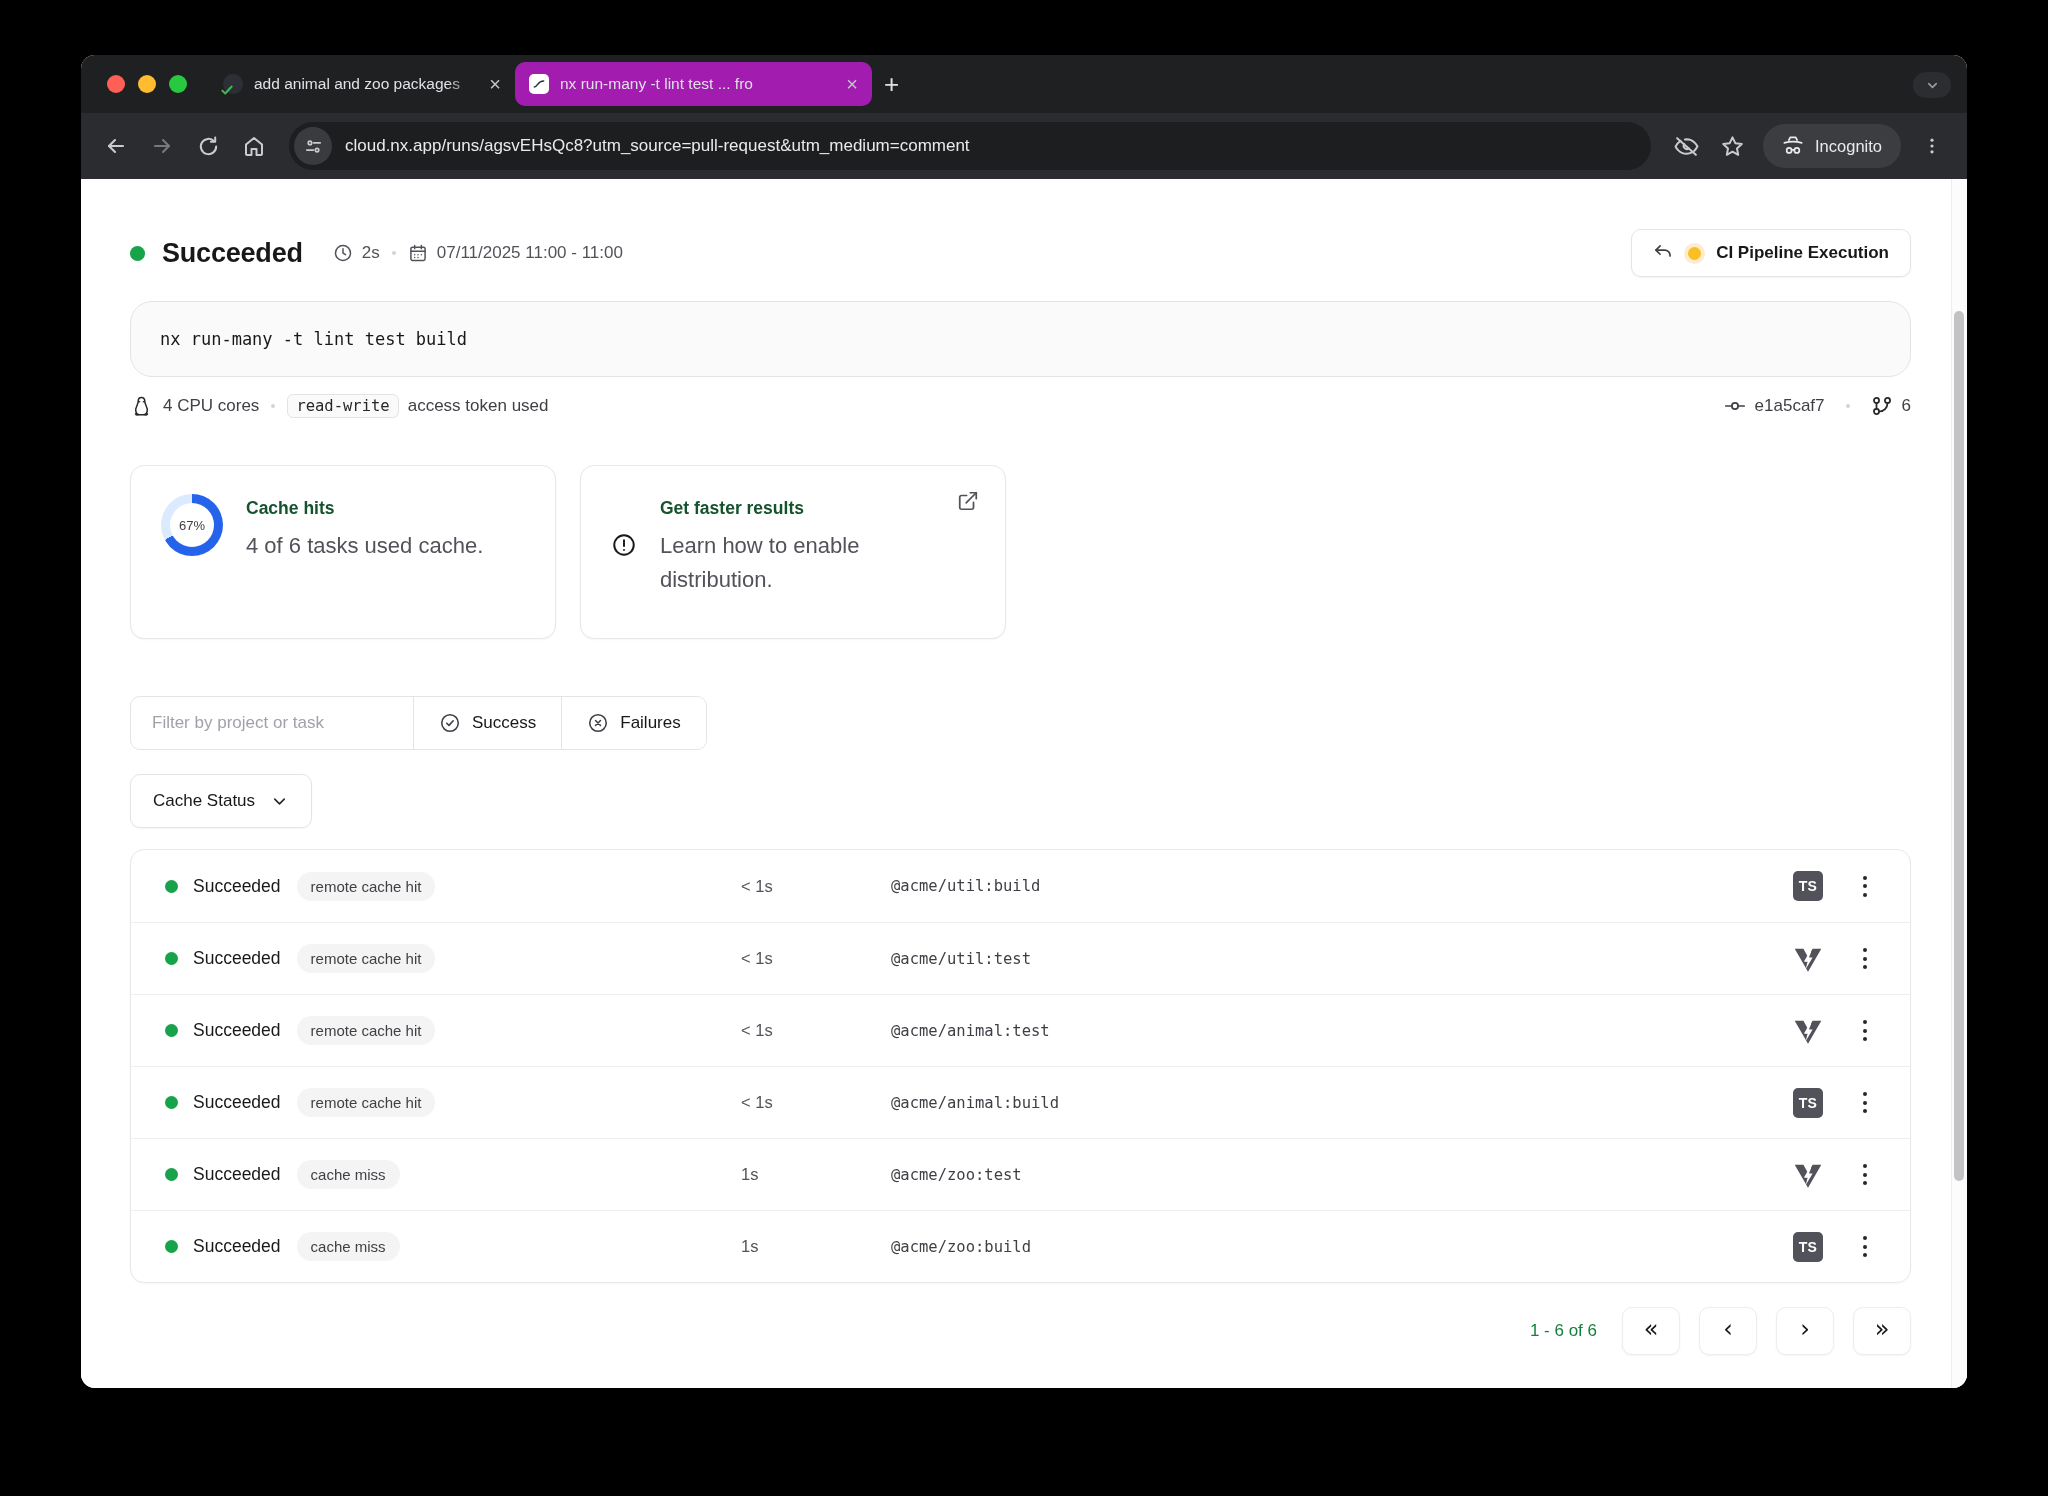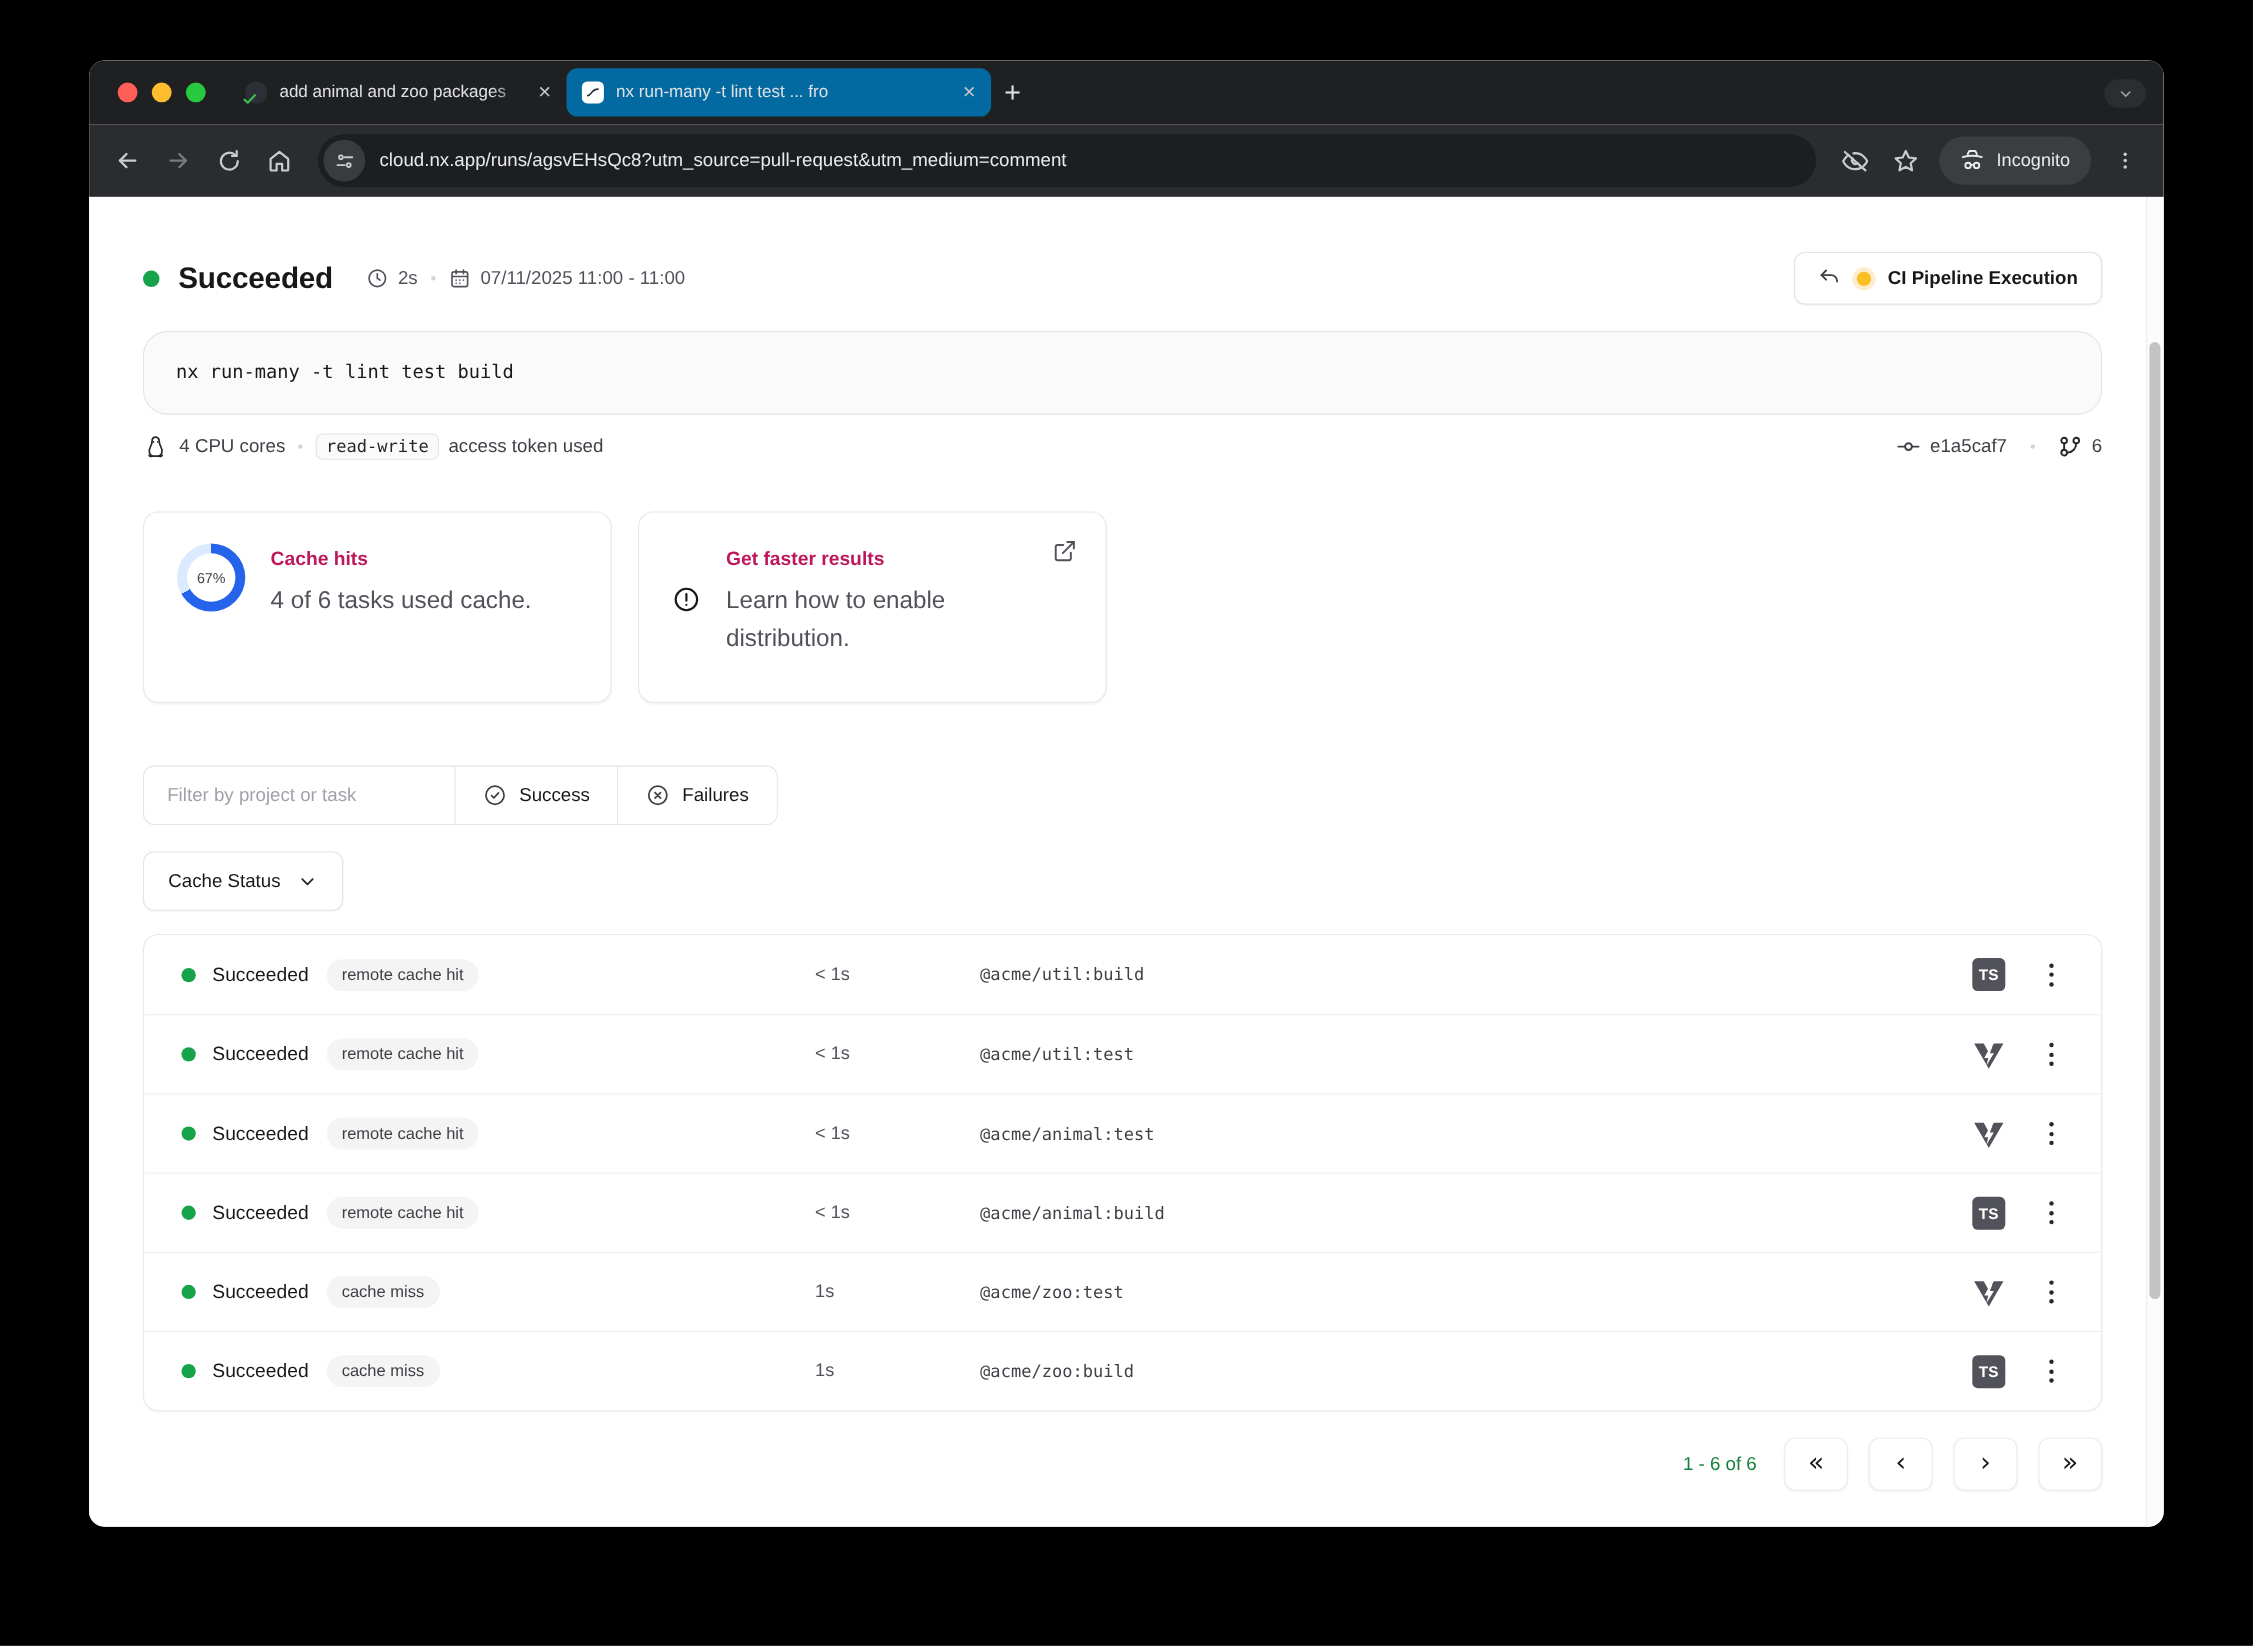--- a/index.html
+++ b/index.html
@@ -7,21 +7,21 @@
   .window {
     position:absolute; left:81px; top:55px; width:1886px; height:1333px;
     border-radius:14px; overflow:hidden; background:#fff; display:flex; flex-direction:column;
   }
   
   .tabstrip { height:58px; background:#1f2022; display:flex; align-items:center; padding:0 14px; flex:none; position:relative; }
   .traffic { display:flex; gap:13px; margin:0 22px 0 12px; }
   .light { width:18px; height:18px; border-radius:50%; }
   .tab { height:44px; display:flex; align-items:center; gap:11px; padding:0 14px; border-radius:10px; color:#dfe1e5; font-size:15.5px; }
   .tab.inactive { width:306px; }
-  .tab.active { width:386px; background:#0369a1; }
+  .tab.active { width:357px; background:#a21caf; }
   .tab-title { flex:1; white-space:nowrap; overflow:hidden; -webkit-mask-image:linear-gradient(to right,#000 86%,transparent); mask-image:linear-gradient(to right,#000 86%,transparent); }
   .tab-close { color:#c3c6ca; font-size:20px; line-height:1; cursor:default; }
   .favicon-gh { position:relative; width:20px; height:20px; flex:none; }
   .favicon-gh .gh-circle { position:absolute; inset:0; border-radius:50%; background:#2c3036; }
   .favicon-gh svg { position:absolute; left:-3px; bottom:-3px; }
   .favicon-nx { width:20px; height:20px; flex:none; background:#fff; border-radius:5px; display:grid; place-items:center; }
   .newtab { margin-left:12px; background:none; border:none; color:#dfe1e5; font-size:26px; font-weight:300; line-height:1; }
   .tabsearch { position:absolute; right:16px; top:17px; width:38px; height:26px; border-radius:13px; background:#2c2d30; display:grid; place-items:center; }
   
   .toolbar { height:66px; background:#2b2c2f; display:flex; align-items:center; padding:0 14px; gap:4px; flex:none; }
@@ -49,21 +49,21 @@
   .meta-row { margin-top:14px; display:flex; align-items:center; height:30px; font-size:17px; color:#3f3f46; }
   .meta-row .lbl { margin-left:10px; }
   .token-badge { font-family:"DejaVu Sans Mono",monospace; font-size:15.5px; border:1px solid #e4e4e7; background:#fafafa; border-radius:6px; padding:2px 8px; color:#27272a; }
   .token-suffix { margin-left:9px; }
   .meta-right { margin-left:auto; display:flex; align-items:center; gap:9px; color:#3f3f46; }
   .cards { margin-top:44px; display:flex; gap:24px; }
   .card { width:426px; height:174px; border:1px solid #e8e8ea; border-radius:14px; background:#fff; box-shadow:0 1px 2px rgba(0,0,0,.04); padding:28px 30px; position:relative; }
   .card-row { display:flex; gap:23px; }
   .donut { width:62px; height:62px; border-radius:50%; display:grid; place-items:center; flex:none; }
   .donut-hole { width:44px; height:44px; border-radius:50%; background:#fff; display:grid; place-items:center; font-size:13px; color:#3f3f46; }
-  .card h3 { font-size:17.5px; font-weight:600; margin:4px 0 10px; color:#be185d; }
+  .card h3 { font-size:17.5px; font-weight:600; margin:4px 0 10px; color:#14532d; }
   .card p { font-size:22px; color:#52525b; line-height:1.55; }
   .dist-text { max-width:245px; }
   .ext-link { position:absolute; top:24px; right:26px; color:#52525b; }
   .info-icon { margin-top:38px; flex:none; color:#18181b; }
   
   .filterbar { margin-top:57px; display:inline-flex; height:54px; border:1px solid #e4e4e7; border-radius:10px; background:#fff; align-items:stretch; overflow:hidden; }
   .filter-input { width:282px; border:none; outline:none; padding:0 21px; font-size:17px; color:#18181b; font-family:"Liberation Sans",sans-serif; background:transparent; }
   .filter-input::placeholder { color:#a1a1aa; }
   .filter-btn { display:flex; align-items:center; gap:11px; padding:0 25px; font-size:17px; color:#18181b; border:none; border-left:1px solid #e4e4e7; background:#fff; }
   

